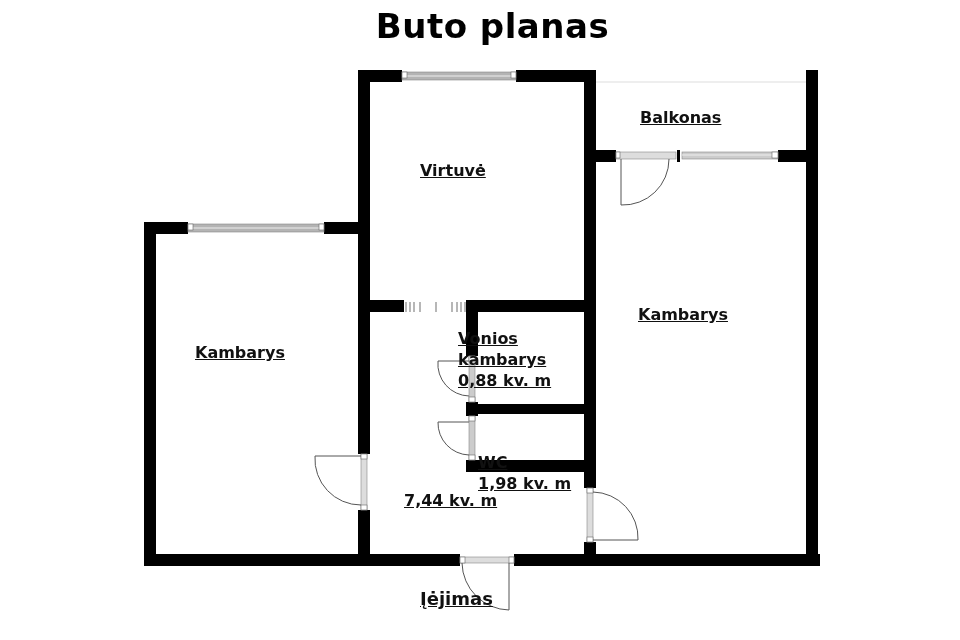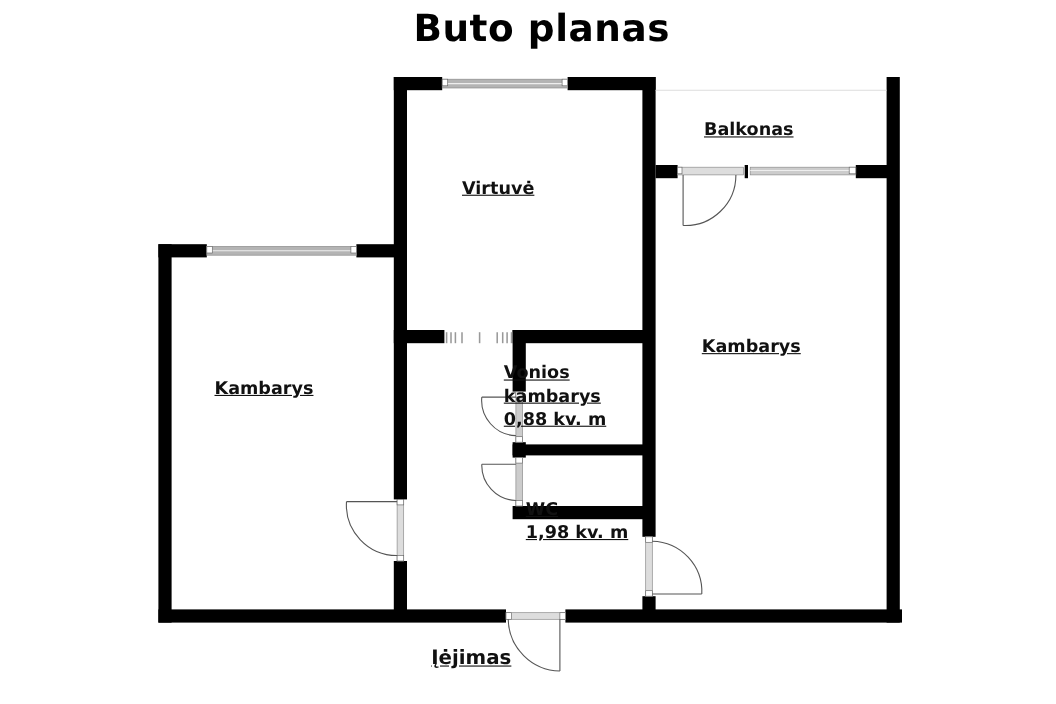--- a/index.html
+++ b/index.html
@@ -165,15 +165,16 @@
   <div>kambarys</div>
   <div>0,88 kv. m</div>
 </div>
 
 <div class="label" style="left:478px;top:420px;width:106px;margin-top:32px;">
   <div>WC</div>
   <div>1,98 kv. m</div>
 </div>
 
 <div class="label" style="left:404px;top:490px;width:130px;">
+  <div>7,44 kv. m</div>
 </div>
 
-<div class="label" style="left:392px;top:588px;width:120px;font-size:18px;">Įėjimas</div>
+<div class="label" style="left:420px;top:588px;width:120px;font-size:18px;">Įėjimas</div>
 
 </body></html>

